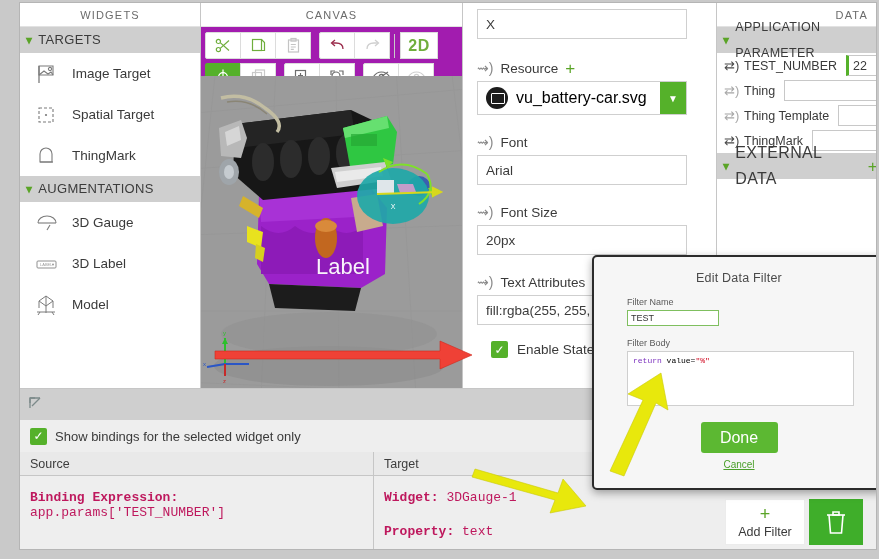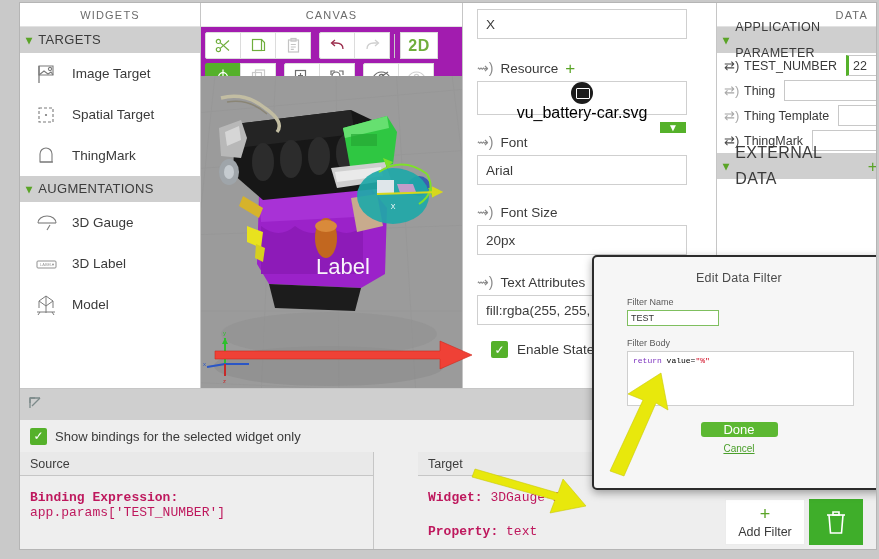--- a/index.html
+++ b/index.html
@@ -93,21 +93,21 @@
     padding:0 8px; width:200px;
   }
   .p-label{
     font-size:13.5px; color:#3a3a3a; display:flex; align-items:center; gap:7px;
     height:26px;
   }
   .bind-arrow{ color:#8a8a8a; font-size:14px; line-height:1; }
   .plus{ color:#5aa427; font-size:17px; line-height:1; font-weight:300; }
   .res-select{
     width:200px; height:34px; border:1px solid #cfcfcf; display:flex;
-    align-items:center; background:#fff;flex-direction:column;
+    align-items:center; background:#fff;
   }
   .res-dd{
     width:26px; height:100%; background:#55b12a; color:#fff;
     display:flex; align-items:center; justify-content:center; font-size:10px;
     margin-left:auto;
   }
   .res-thumb{
     width:22px; height:22px; border-radius:50%; background:#1c1c1c;
     margin:0 8px 0 8px; flex:none; position:relative;
   }
@@ -156,21 +156,21 @@
     width:178px; height:22px; background:#fff; border:1px solid #d2d2d2;
     font-size:12.5px; color:#555; padding:0 6px; display:flex; align-items:center;
     margin-right:2px;
   }
   .bind-check{
     height:32px; display:flex; align-items:center; gap:8px; padding-left:10px;
     font-size:13px; color:#3a3a3a; background:#eeeeee;
   }
   .bind-table{
     position:absolute; left:0; right:0; top:63px; bottom:0;
-    display:flex; font-size:13px;gap:44px;
+    display:flex; font-size:13px;
   }
   .bt-col{ position:relative; }
   .bt-source{ width:354px; border-right:1px solid #c6c6c6; }
   .bt-target{ flex:1; }
   .bt-hdr{
     height:24px; border-bottom:1px solid #c6c6c6; background:#e9e9e9;
     display:flex; align-items:center; padding-left:10px; color:#3d3d3d;
     font-size:12.5px;
   }
   .bt-body{ padding:14px 0 0 10px; color:#be185d;font-family:Liberation Mono, monospace; }
@@ -205,22 +205,22 @@
     display:flex; align-items:center; padding:0 3px;
   }
   .dlg-body{
     margin-left:33px; width:227px; height:55px; background:#fff;
     border:1px solid #cfcfcf; font-family:"Liberation Mono", monospace;
     font-size:8px; padding:4px 5px; line-height:1.3;
   }
   .kw{ color:#7b2fbe; }
   .str{ color:#d0021b; }
   .dlg-done{
-    margin:16px auto 0 auto; width:77px; height:15px; background:#5cb832;
-    border-radius:3px; color:#fff; font-size:13px;
+    margin:16px auto 0 auto; width:77px; height:31px; background:#5cb832;
+    border-radius:3px; color:#fff; font-size:16px;
     display:flex; align-items:center; justify-content:center;
   }
   .dlg-cancel{
     text-align:center; margin-top:6px; font-size:10px; color:#4a9f2a;
     text-decoration:underline;
   }
 
   
   .arrow{ position:absolute; z-index:60; pointer-events:none; }
 </style>

